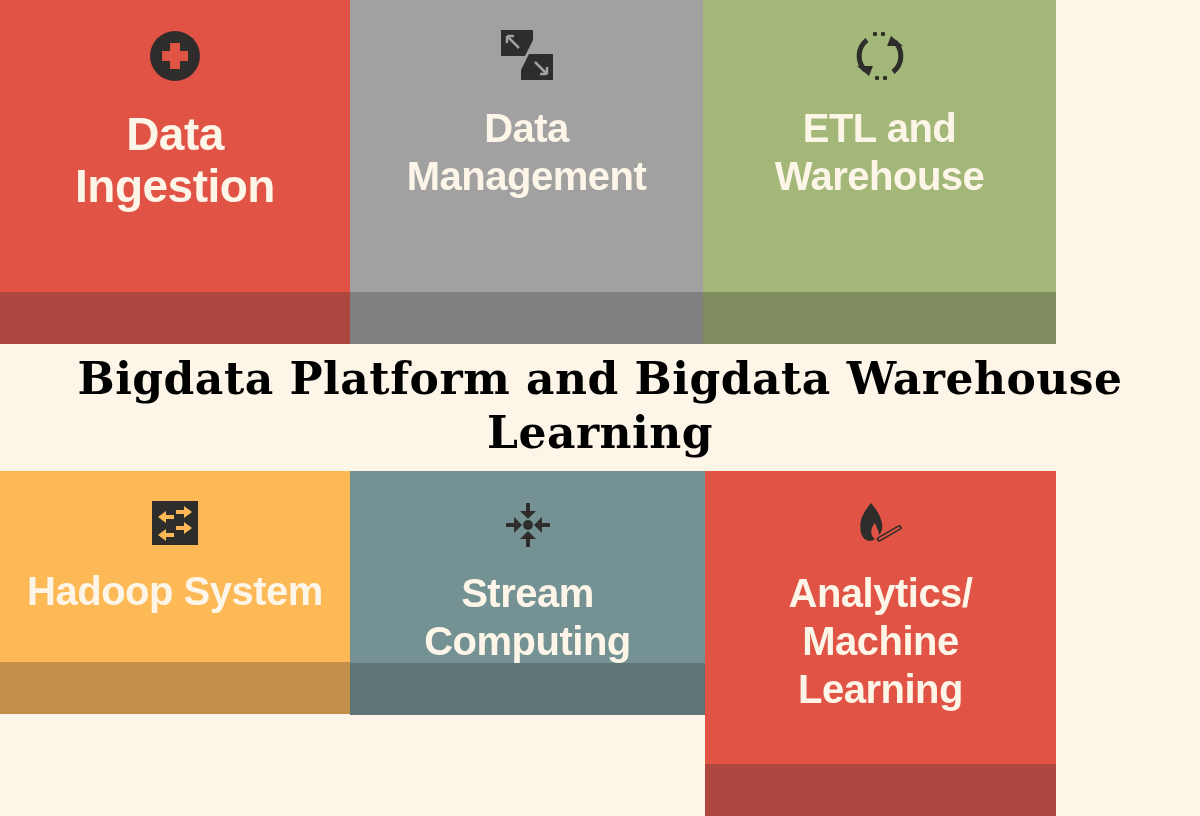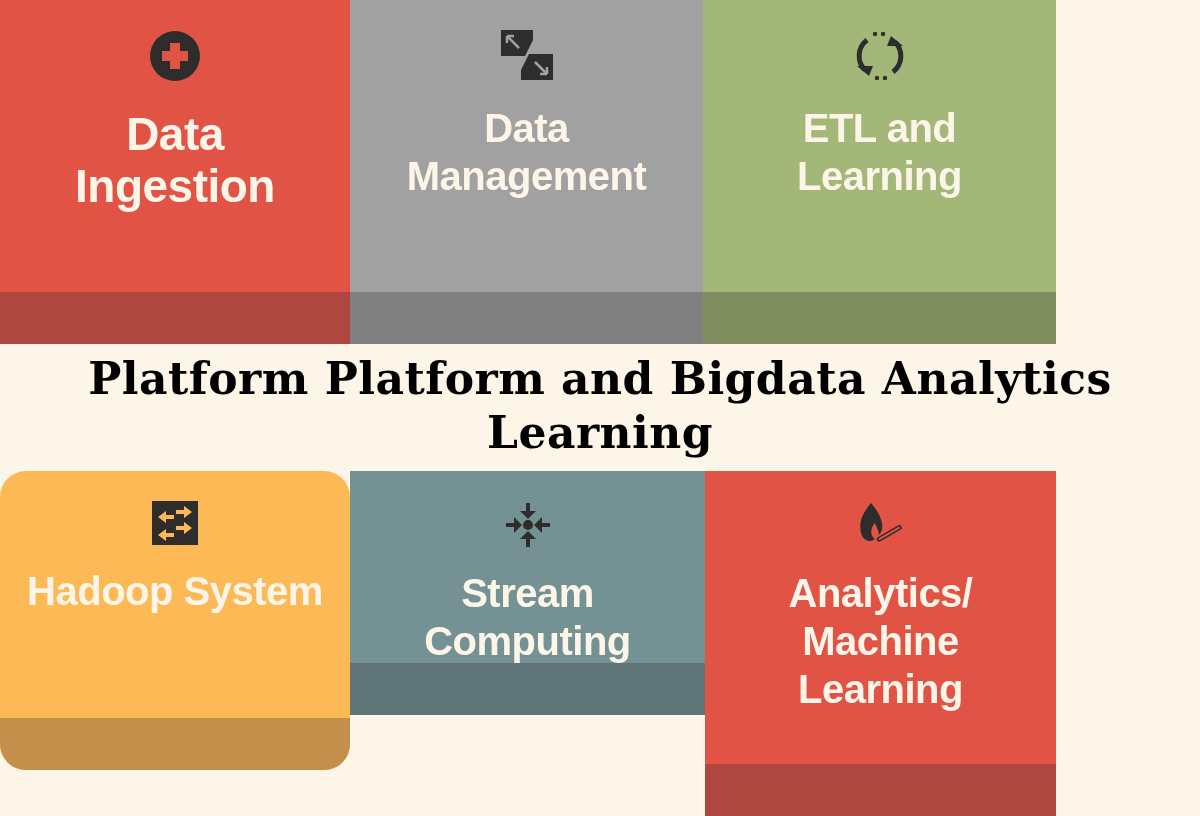--- a/index.html
+++ b/index.html
@@ -58,30 +58,30 @@
       <polygon points="4,36 20,36 16,46" fill="#2f2d2b"></polygon>
       <path d="M40 42 A20 20 0 0 0 42 12" stroke="#2f2d2b" stroke-width="5" fill="none"></path>
       <polygon points="50,16 34,16 38,6" fill="#2f2d2b"></polygon>
       <circle cx="22" cy="4" r="2.2" fill="#2f2d2b"></circle>
         <circle cx="30" cy="4" r="2.2" fill="#2f2d2b"></circle>
       <circle cx="24" cy="48" r="2.2" fill="#2f2d2b"></circle>
         <circle cx="32" cy="48" r="2.2" fill="#2f2d2b"></circle>
     </svg>
   </div>
   <div class="label l2" style="top:104px;">ETL and
-Learning</div>
+Warehouse</div>
   <div class="band" style="background:#7f8d5f;"></div>
 </div>
 
 <div class="title">
-  <div>Platform Platform and Bigdata Analytics</div>
+  <div>Bigdata Platform and Bigdata Warehouse</div>
   <div>Learning</div>
 </div>
 
-<div class="tile" style="left:0;top:471px;width:350px;height:299px;background:#fcb955;border-radius:26px;">
+<div class="tile" style="left:0;top:471px;width:350px;height:243px;background:#fcb955;">
   <div class="icon" style="top:30px;">
     <svg width="46" height="44" viewBox="0 0 46 44">
       <rect x="0" y="0" width="46" height="44" fill="#2f2d2b"></rect>
       <polygon points="6,16 14,10 14,14 22,14 22,18 14,18 14,22" fill="#fcb955"></polygon>
       <polygon points="40,11 32,5 32,9 24,9 24,13 32,13 32,17" fill="#fcb955"></polygon>
       <polygon points="6,34 14,28 14,32 22,32 22,36 14,36 14,40" fill="#fcb955"></polygon>
       <polygon points="40,27 32,21 32,25 24,25 24,29 32,29 32,33" fill="#fcb955"></polygon>
     </svg>
   </div>
   <div class="label l2" style="top:96px;">Hadoop System</div>

